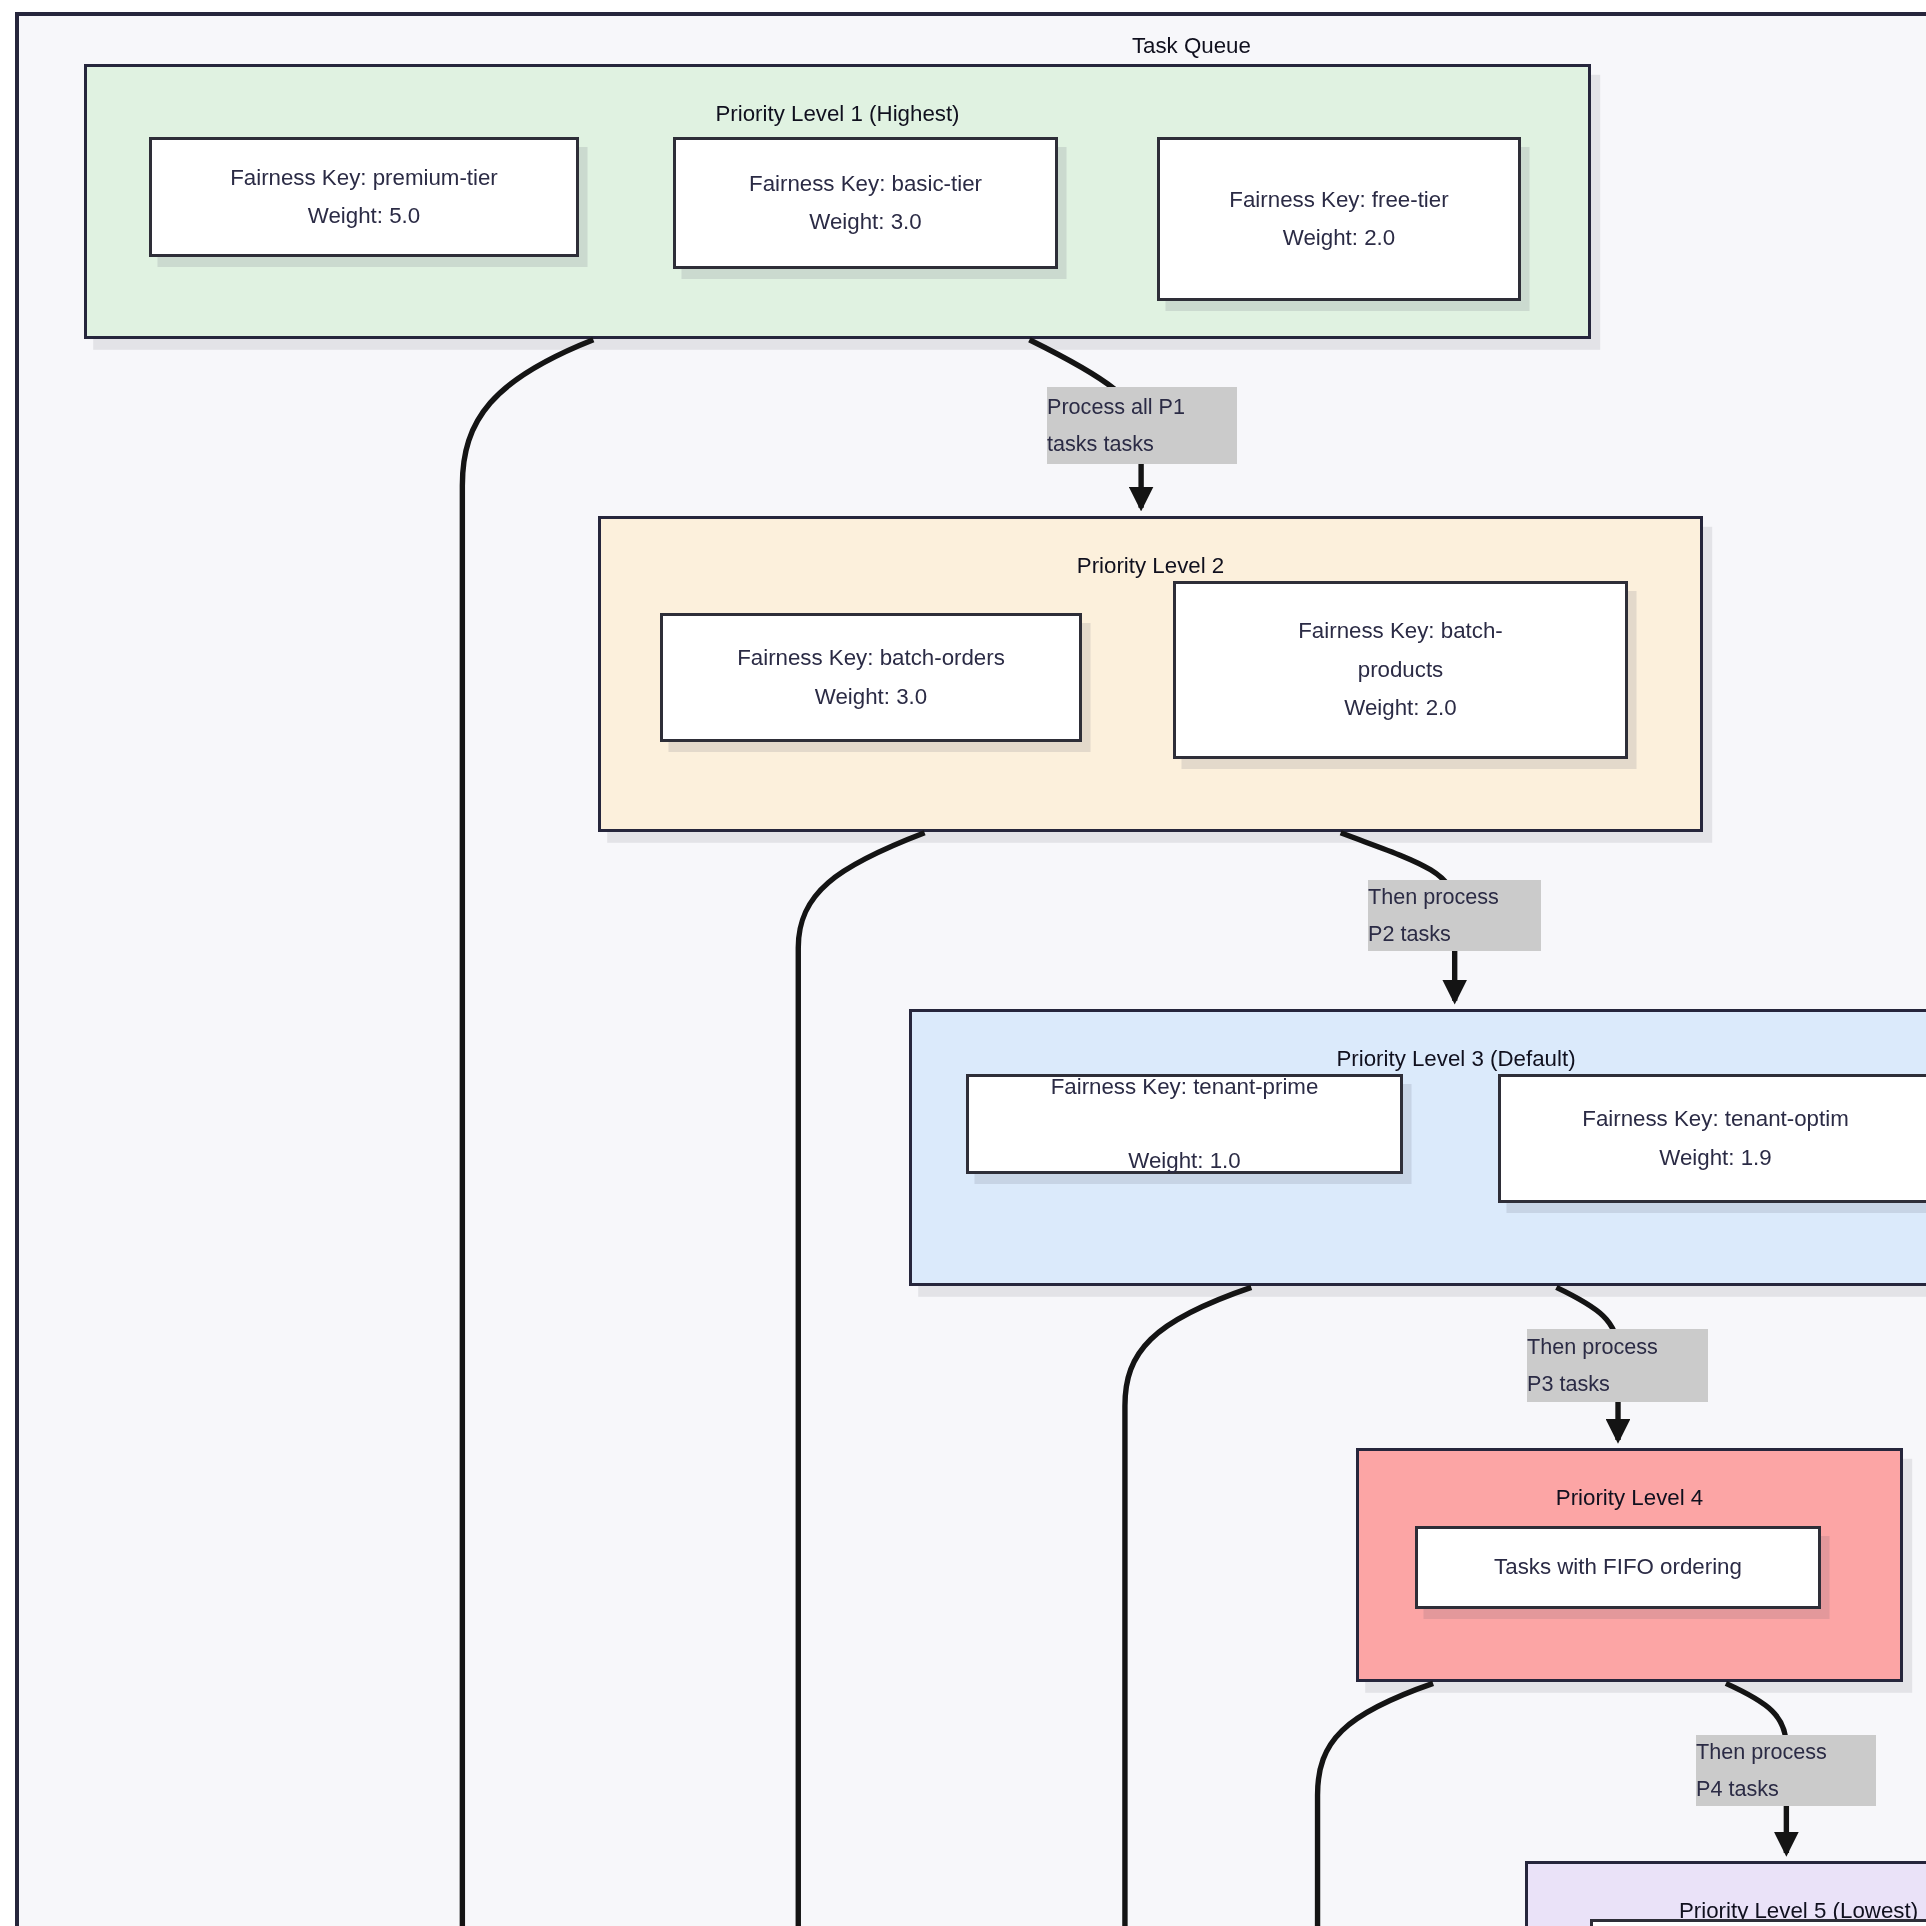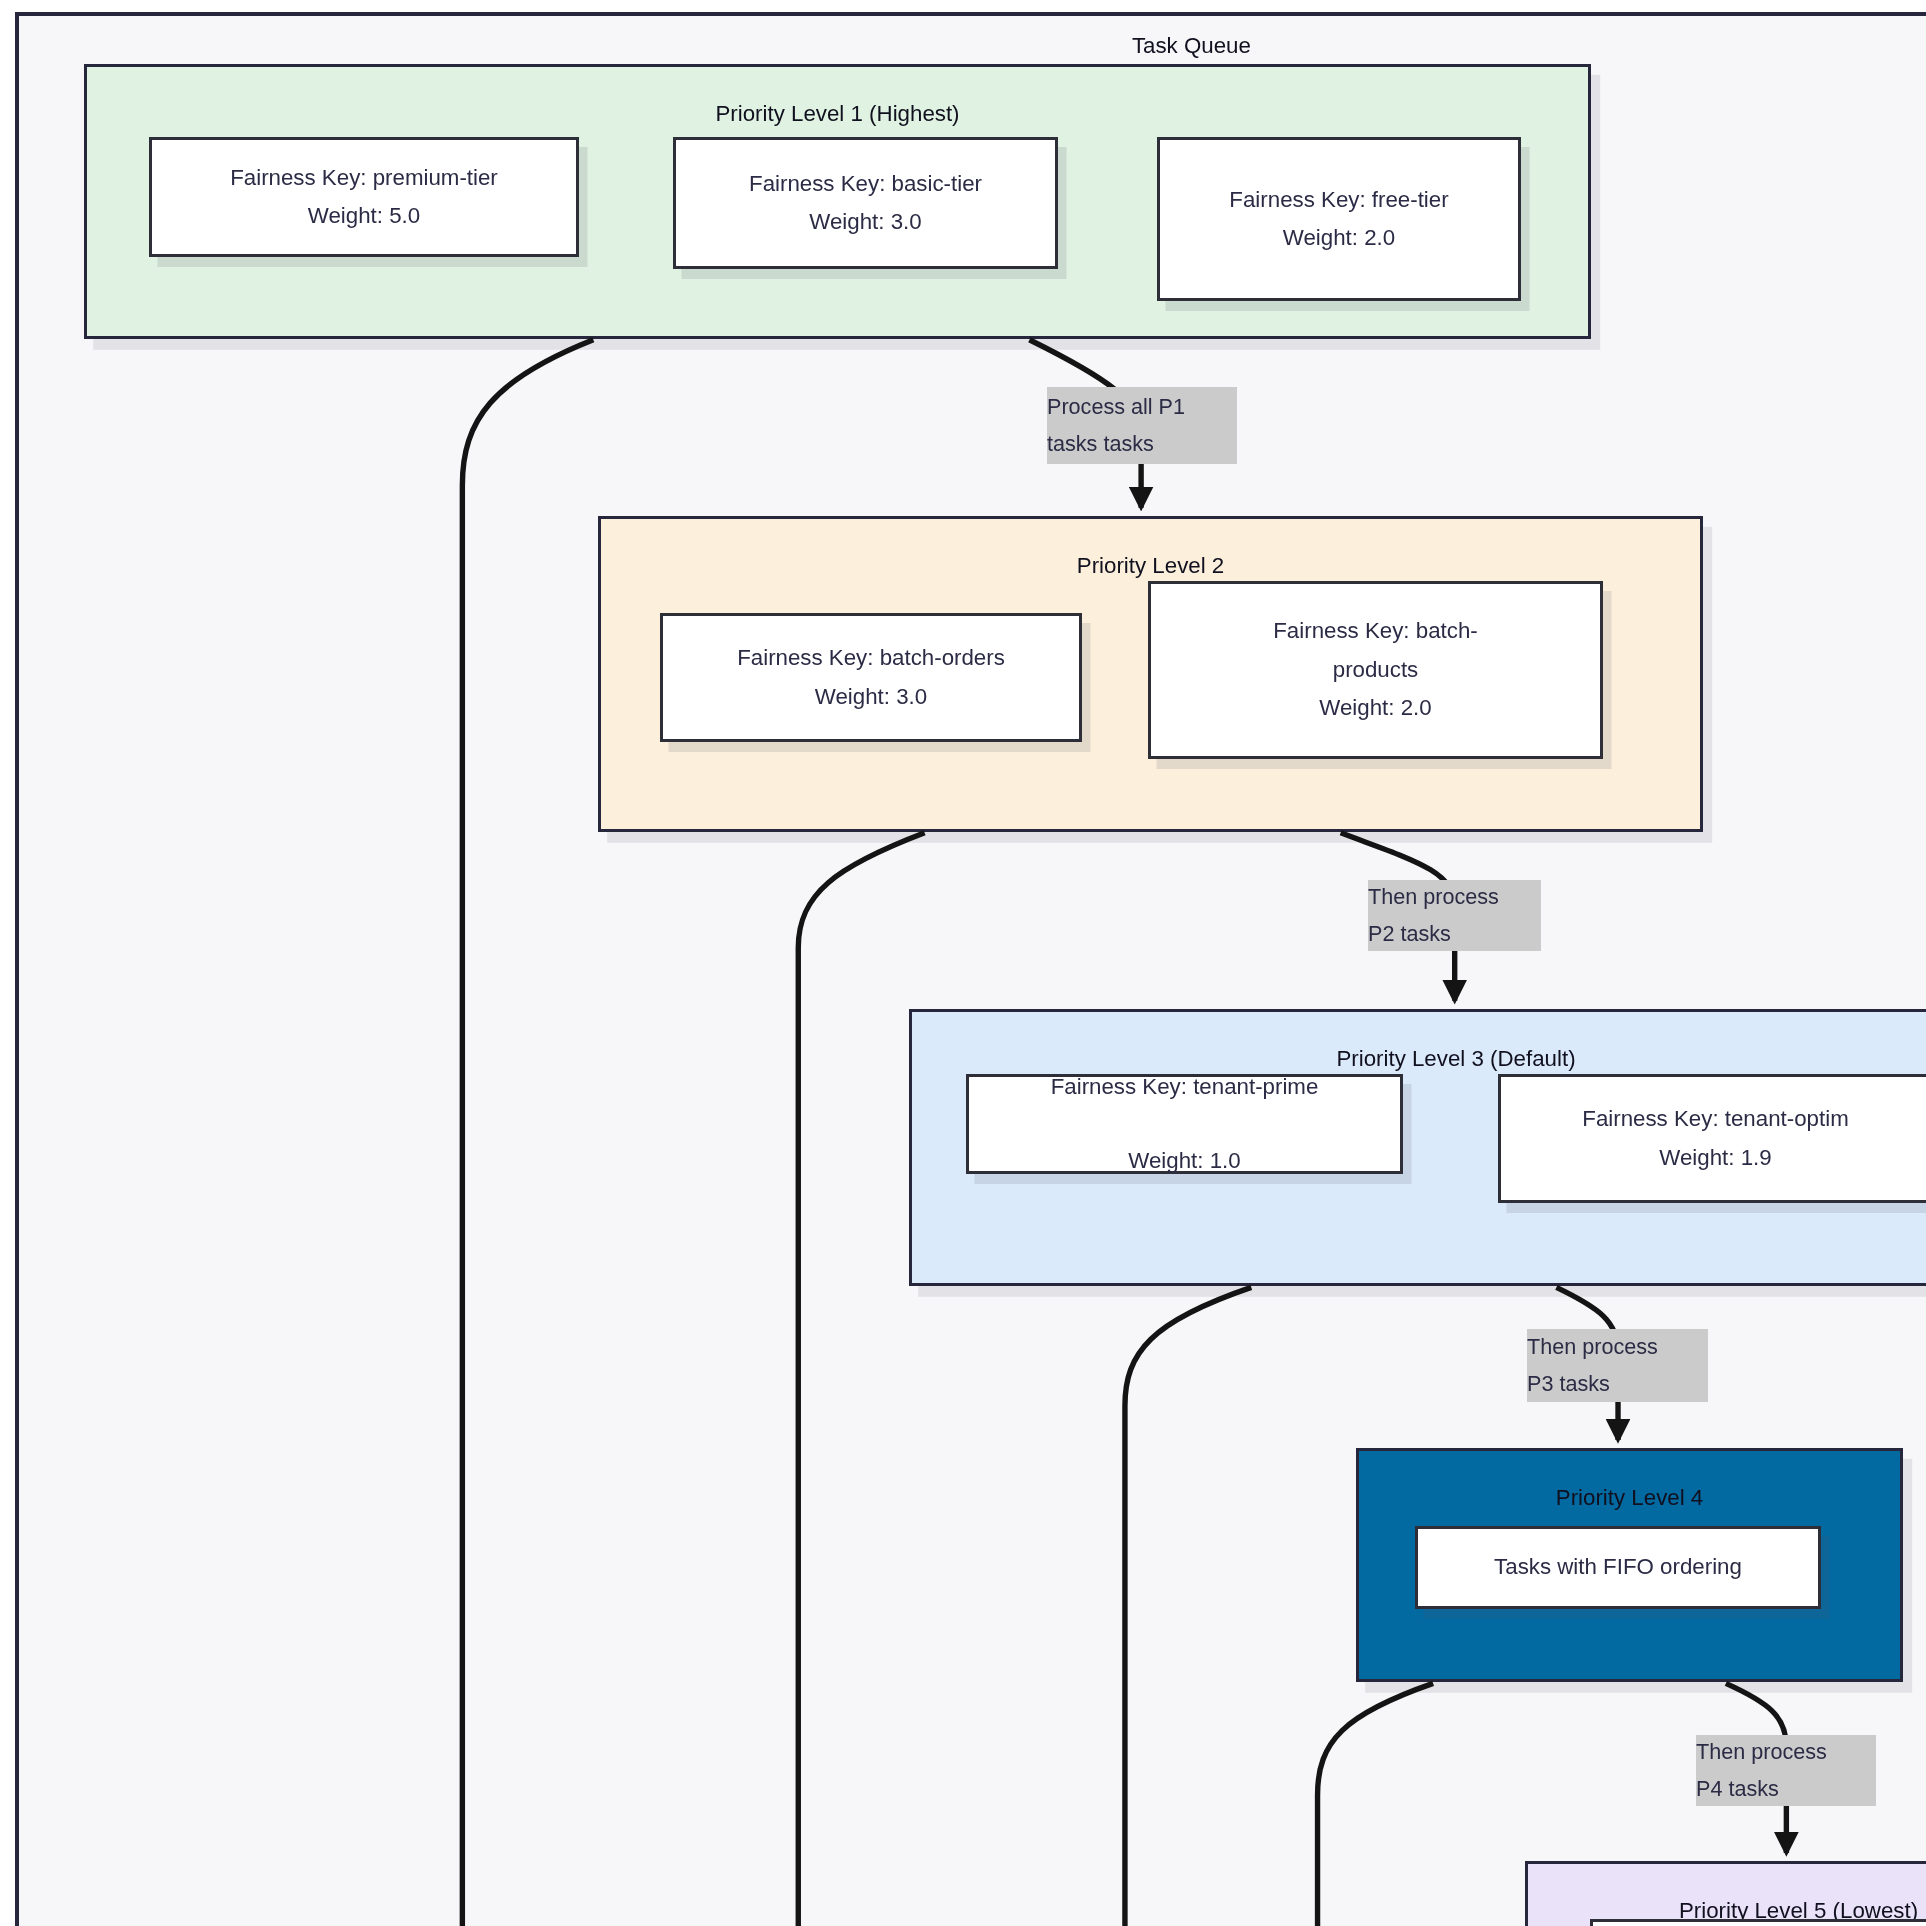--- a/index.html
+++ b/index.html
@@ -65,40 +65,40 @@
       <span>Weight: 2.0</span>
     </div>
   </div>
 
   <div class="sg" style="left: 598px; top: 516px; width: 1105px; height: 316px; background: rgb(252, 240, 220);">
     <div class="sg-label">Priority Level 2</div>
     <div class="node" style="left:59px; top:94px; width:422px; height:129px;">
       <span>Fairness Key: batch-orders</span>
       <span>Weight: 3.0</span>
     </div>
-    <div class="node" style="left:547px; top:62px; width:455px; height:178px;">
+    <div class="node" style="left:572px; top:62px; width:455px; height:178px;">
       <span>Fairness Key: batch-</span>
       <span>products</span>
       <span>Weight: 2.0</span>
     </div>
   </div>
 
   <div class="sg" style="left: 909px; top: 1009px; width: 1094px; height: 277px; background: rgb(219, 234, 251);">
     <div class="sg-label">Priority Level 3 (Default)</div>
     <div class="node" style="left:54px; top:62px; width:437px; height:100px;gap:36px;">
       <span>Fairness Key: tenant-prime</span>
       <span>Weight: 1.0</span>
     </div>
     <div class="node" style="left:586px; top:62px; width:435px; height:129px;">
       <span>Fairness Key: tenant-optim</span>
       <span>Weight: 1.9</span>
     </div>
   </div>
 
-  <div class="sg" style="left: 1356px; top: 1448px; width: 547px; height: 234px; background: #0369a1;">
+  <div class="sg" style="left: 1356px; top: 1448px; width: 547px; height: 234px; background: #fca5a5;">
     <div class="sg-label">Priority Level 4</div>
     <div class="node" style="left:56px; top:75px; width:406px; height:83px;">
       <span>Tasks with FIFO ordering</span>
     </div>
   </div>
 
   <div class="sg" style="left: 1525px; top: 1861px; width: 547px; height: 222px; background: rgb(234, 226, 248);">
     <div class="sg-label">Priority Level 5 (Lowest)</div>
     <div class="node" style="left:62px; top:55px; width:403px; height:85px;">
       

